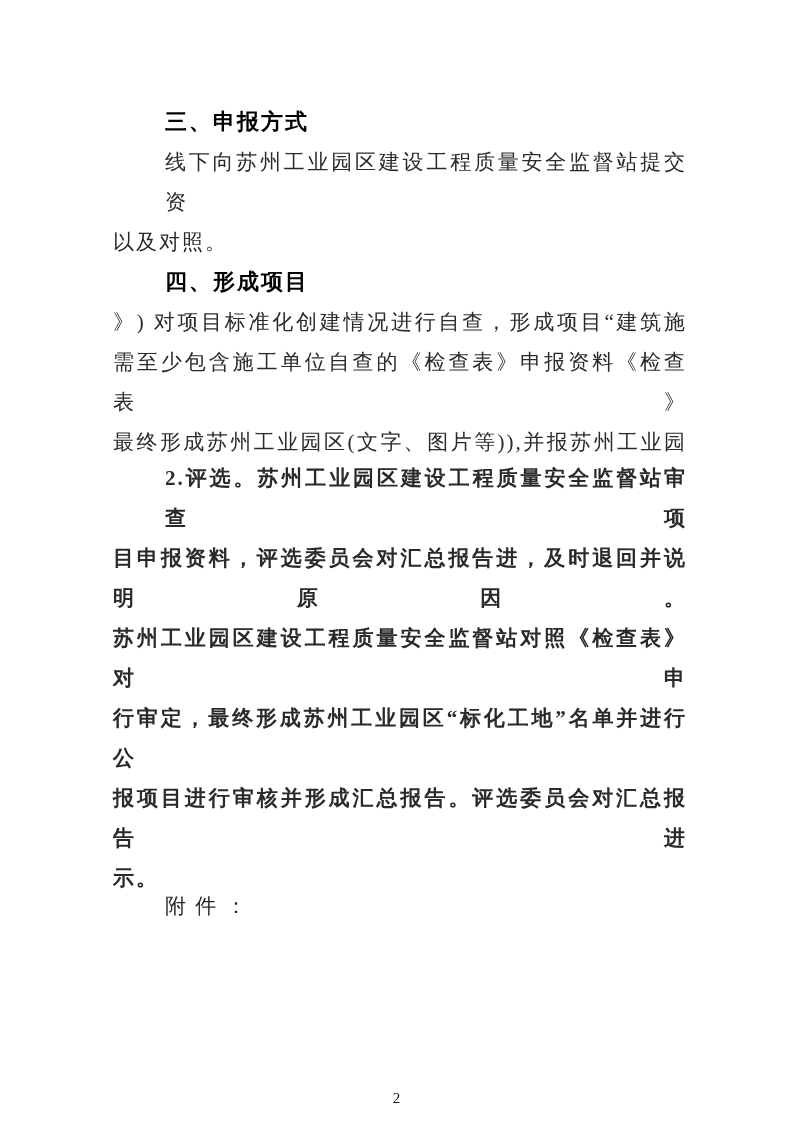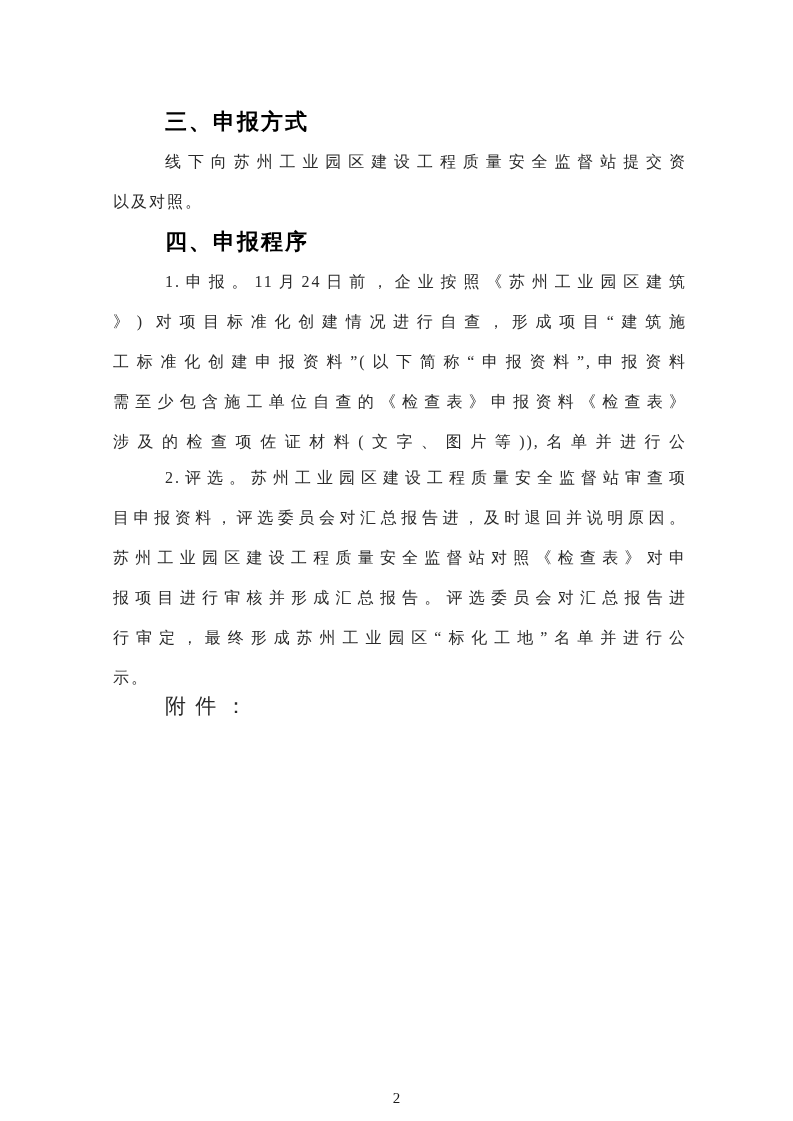--- a/index.html
+++ b/index.html
@@ -25,37 +25,37 @@
   .heading {
     font-family: "Liberation Sans", "DejaVu Sans", sans-serif;
     font-weight: bold;
     font-size: 22px;
     line-height: 40px;
     color: #000000;
     letter-spacing: 2px;
     padding-left: 52px;
   }
   .para .line {
-    font-size: 16px;
+    font-size: 21px;
     line-height: 40px;
     letter-spacing: 2px;
     text-align: justify;
     text-align-last: justify;
     white-space: pre-wrap;
   }
   .para .line.first { padding-left: 52px; }
   .para .line.last  { text-align-last: left; }
   .single-line {
     font-size: 21px;
     line-height: 40px;
     letter-spacing: 2px;
     padding-left: 52px;
     white-space: pre-wrap;
   }
-  .para-select { margin-top: -4px; }
+  .para-select { margin-top: -4px; font-weight: bold; }
   .attachments-label { margin-top: -12px; }
   .page-number {
     position: absolute;
     left: 0;
     right: 0;
     top: 1090px;
     text-align: center;
     font-size: 15px;
     color: #1a1a1a;
     font-family: "Liberation Serif", "DejaVu Serif", serif;
@@ -67,36 +67,34 @@
 <div class="page">
   <div class="content">
 
     <div class="heading">三、申报方式</div>
 
     <div class="para">
         <div class="line first">线下向苏州工业园区建设工程质量安全监督站提交资</div>
         <div class="line last">以及对照。</div>
       </div>
 
-    <div class="heading">四、申报程序</div>
+    <div class="heading">四、形成项目</div>
 
     <div class="para">
-        <div class="line first">1.申报。11月24日前，企业按照《苏州工业园区建筑</div>
         <div class="line">》) 对项目标准化创建情况进行自查，形成项目“建筑施</div>
-        <div class="line">工标准化创建申报资料”(以下简称“申报资料”,申报资料</div>
         <div class="line">需至少包含施工单位自查的《检查表》申报资料《检查表》</div>
-        <div class="line">涉及的检查项佐证材料(文字、图片等)),名单并进行公</div>
+        <div class="line">最终形成苏州工业园区(文字、图片等)),并报苏州工业园</div>
       </div>
 
     <div class="para para-select">
         <div class="line first">2.评选。苏州工业园区建设工程质量安全监督站审查项</div>
         <div class="line">目申报资料，评选委员会对汇总报告进，及时退回并说明原因。</div>
         <div class="line">苏州工业园区建设工程质量安全监督站对照《检查表》对申</div>
+        <div class="line">行审定，最终形成苏州工业园区“标化工地”名单并进行公</div>
         <div class="line">报项目进行审核并形成汇总报告。评选委员会对汇总报告进</div>
-        <div class="line">行审定，最终形成苏州工业园区“标化工地”名单并进行公</div>
         <div class="line last">示。</div>
       </div>
 
     <div class="single-line attachments-label">附 件 ：</div>
 
   </div>
 
   <div class="page-number">2</div>
 </div>
 

